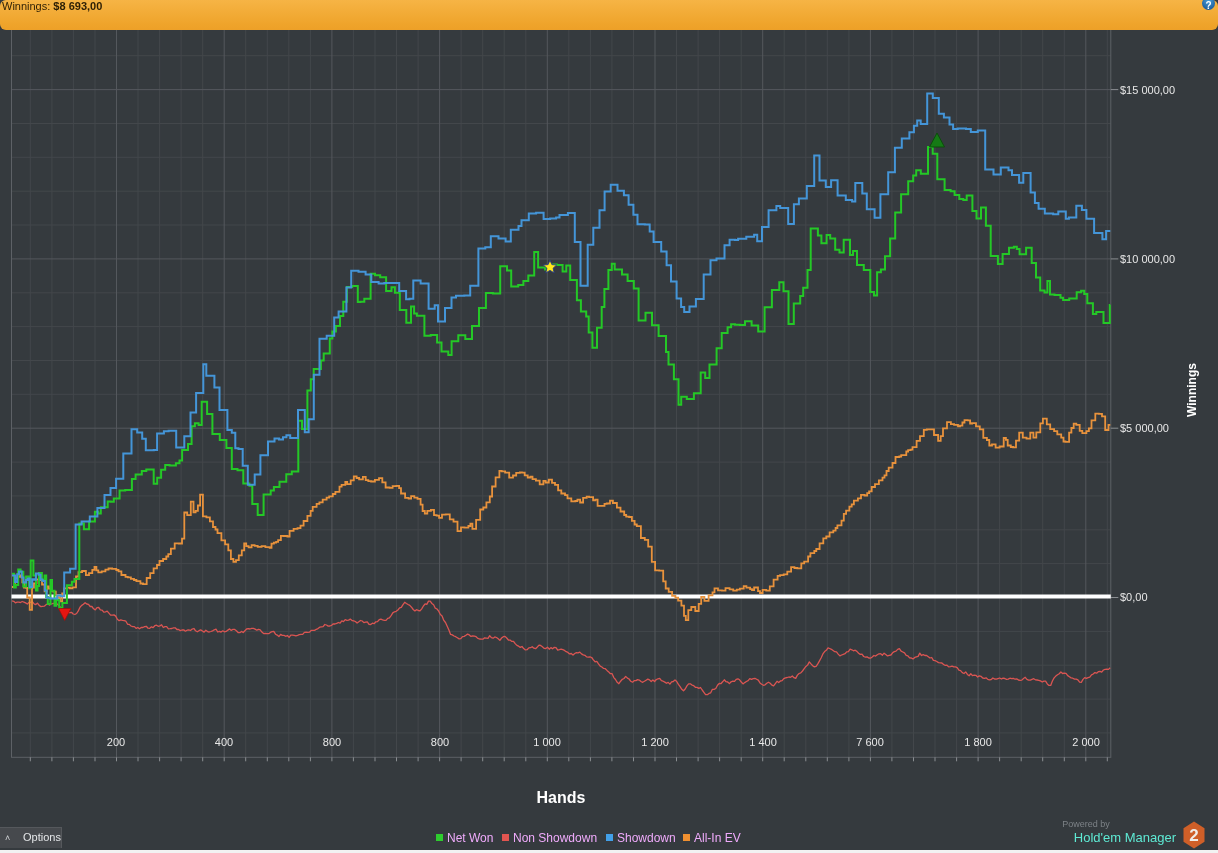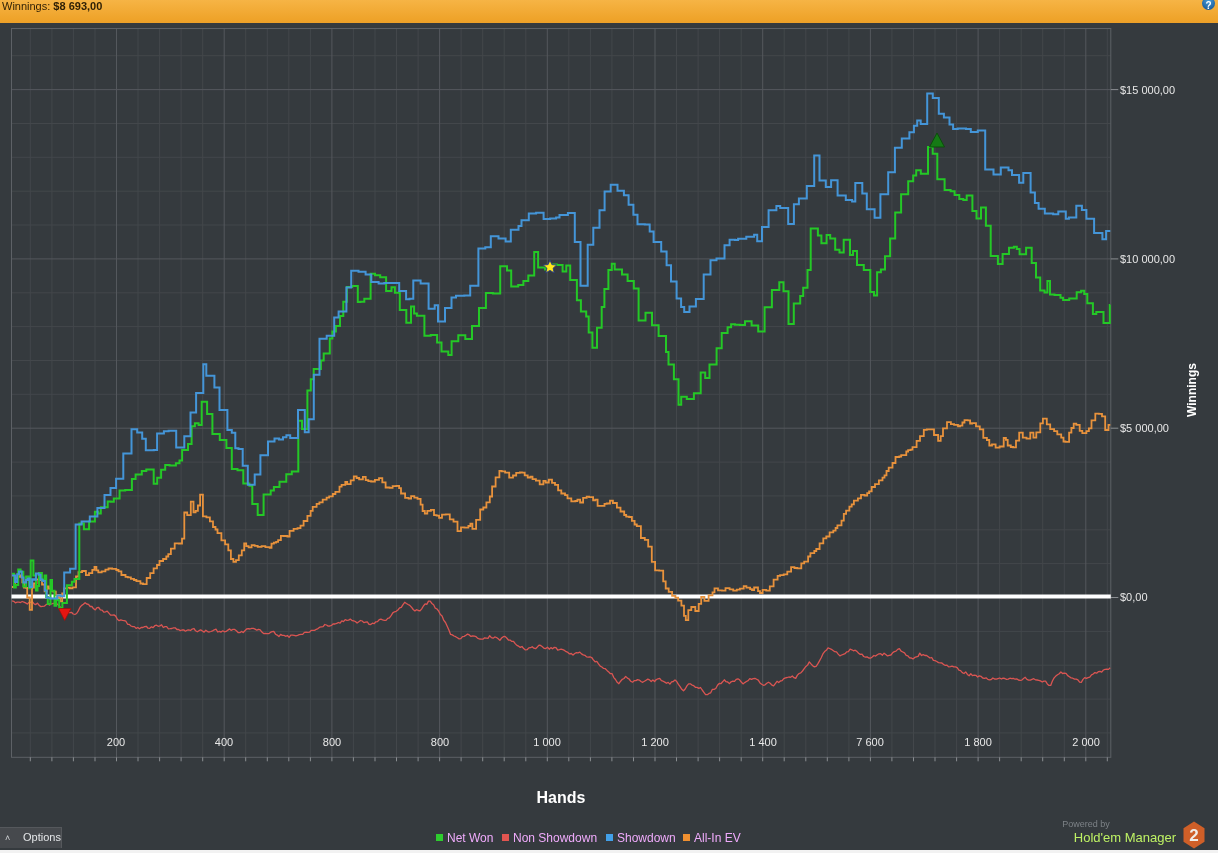--- a/index.html
+++ b/index.html
@@ -1,39 +1,39 @@
 <!DOCTYPE html>
 <html><head><meta charset="utf-8">
 <style>
 html,body{margin:0;padding:0;width:1218px;height:853px;overflow:hidden;
 background:#353a3e;font-family:"Liberation Sans",sans-serif;}
 .abs{position:absolute;}
-#topbar{position:absolute;left:0;top:0;width:1218px;height:23px;
-background:linear-gradient(#f6b445,#efa42b 80%,#eda028);}
+#topbar{position:absolute;left:0;top:0;width:1218px;height:30px;
+background:linear-gradient(#f6b445,#efa42b 80%,#eda028);border-radius:6px;}
 #topbar .t{position:absolute;left:2px;top:0px;font-size:11px;color:#2d1f05;}
 #help{position:absolute;left:1202px;top:-3px;width:13px;height:13px;border-radius:50%;
 background:radial-gradient(circle at 50% 30%,#4a9fd8,#1d5f9e 75%);
 color:#fff;font-weight:bold;font-size:10px;text-align:center;line-height:17px;}
 .ylab{position:absolute;left:1120px;font-size:11px;color:#e8e8e8;}
 .xlab{position:absolute;top:736px;font-size:11px;color:#e8e8e8;width:60px;text-align:center;}
 #hands{position:absolute;left:531px;top:789px;width:60px;text-align:center;
 font-size:16px;font-weight:bold;color:#fff;}
 #winn{position:absolute;left:1162px;top:383px;width:60px;font-size:12px;font-weight:bold;color:#fff;
 transform:rotate(-90deg);transform-origin:center;text-align:center;}
 #optbtn{position:absolute;left:0;top:827px;width:62px;height:21px;background:#46494d;
 border-top:1px solid #55585c;border-right:1px solid #55585c;box-sizing:border-box;}
 #optbtn .car{position:absolute;left:5px;top:5px;color:#cfd2d5;font-size:9px;}
 #optbtn .txt{position:absolute;left:23px;top:3px;color:#e4e6e8;font-size:11px;}
 #legend{position:absolute;left:0px;top:830px;width:1218px;height:16px;font-size:12px;color:#f0abfc;}
 .leg{position:absolute;top:1px;}
 .sq{position:absolute;top:4px;width:7px;height:7px;}
 #powby{position:absolute;left:996px;top:819px;width:180px;text-align:center;
 font-size:9px;color:#7d8287;}
 #hm{position:absolute;left:976px;top:830px;width:200px;text-align:right;
-font-size:13px;color:#bef264;}
+font-size:13px;color:#5eead4;}
 #hex{position:absolute;left:1182px;top:821px;}
 #strip{position:absolute;left:0;top:850px;width:1218px;height:3px;background:#f2f2f2;}
 </style></head>
 <body>
 <svg class="abs" style="left:0;top:0" width="1218" height="853" viewBox="0 0 1218 853">
 <path d="M30.3 28.5V757.3 M51.9 28.5V757.3 M73.4 28.5V757.3 M95.0 28.5V757.3 M138.0 28.5V757.3 M159.6 28.5V757.3 M181.1 28.5V757.3 M202.7 28.5V757.3 M245.7 28.5V757.3 M267.3 28.5V757.3 M288.8 28.5V757.3 M310.4 28.5V757.3 M353.4 28.5V757.3 M375.0 28.5V757.3 M396.5 28.5V757.3 M418.1 28.5V757.3 M461.1 28.5V757.3 M482.7 28.5V757.3 M504.2 28.5V757.3 M525.8 28.5V757.3 M568.8 28.5V757.3 M590.4 28.5V757.3 M611.9 28.5V757.3 M633.5 28.5V757.3 M676.5 28.5V757.3 M698.1 28.5V757.3 M719.6 28.5V757.3 M741.2 28.5V757.3 M784.2 28.5V757.3 M805.8 28.5V757.3 M827.3 28.5V757.3 M848.9 28.5V757.3 M891.9 28.5V757.3 M913.5 28.5V757.3 M935.0 28.5V757.3 M956.6 28.5V757.3 M999.6 28.5V757.3 M1021.2 28.5V757.3 M1042.7 28.5V757.3 M1064.3 28.5V757.3 M1107.3 28.5V757.3 M11.5 55.7H1110.8 M11.5 123.5H1110.8 M11.5 157.3H1110.8 M11.5 191.2H1110.8 M11.5 225.0H1110.8 M11.5 292.8H1110.8 M11.5 326.6H1110.8 M11.5 360.5H1110.8 M11.5 394.3H1110.8 M11.5 462.1H1110.8 M11.5 495.9H1110.8 M11.5 529.8H1110.8 M11.5 563.6H1110.8 M11.5 631.4H1110.8 M11.5 665.2H1110.8 M11.5 699.1H1110.8 M11.5 732.9H1110.8" stroke="#43474b" stroke-width="1" fill="none"></path>
 <path d="M116.5 28.5V757.3 M224.2 28.5V757.3 M331.9 28.5V757.3 M439.6 28.5V757.3 M547.3 28.5V757.3 M655.0 28.5V757.3 M762.7 28.5V757.3 M870.4 28.5V757.3 M978.1 28.5V757.3 M1085.8 28.5V757.3 M11.5 89.6H1110.8 M11.5 258.9H1110.8 M11.5 428.2H1110.8 M11.5 597.5H1110.8" stroke="#54585d" stroke-width="1" fill="none"></path>
 <rect x="11.5" y="28.5" width="1099.3" height="728.8" fill="none" stroke="#5d6166" stroke-width="1"></rect>
 <path d="M30.3 757.3V761.3 M51.9 757.3V761.3 M73.4 757.3V761.3 M95.0 757.3V761.3 M116.5 757.3V761.3 M138.0 757.3V761.3 M159.6 757.3V761.3 M181.1 757.3V761.3 M202.7 757.3V761.3 M224.2 757.3V761.3 M245.7 757.3V761.3 M267.3 757.3V761.3 M288.8 757.3V761.3 M310.4 757.3V761.3 M331.9 757.3V761.3 M353.4 757.3V761.3 M375.0 757.3V761.3 M396.5 757.3V761.3 M418.1 757.3V761.3 M439.6 757.3V761.3 M461.1 757.3V761.3 M482.7 757.3V761.3 M504.2 757.3V761.3 M525.8 757.3V761.3 M547.3 757.3V761.3 M568.8 757.3V761.3 M590.4 757.3V761.3 M611.9 757.3V761.3 M633.5 757.3V761.3 M655.0 757.3V761.3 M676.5 757.3V761.3 M698.1 757.3V761.3 M719.6 757.3V761.3 M741.2 757.3V761.3 M762.7 757.3V761.3 M784.2 757.3V761.3 M805.8 757.3V761.3 M827.3 757.3V761.3 M848.9 757.3V761.3 M870.4 757.3V761.3 M891.9 757.3V761.3 M913.5 757.3V761.3 M935.0 757.3V761.3 M956.6 757.3V761.3 M978.1 757.3V761.3 M999.6 757.3V761.3 M1021.2 757.3V761.3 M1042.7 757.3V761.3 M1064.3 757.3V761.3 M1085.8 757.3V761.3 M1107.3 757.3V761.3 M1110.8 89.6H1118.3 M1110.8 258.9H1118.3 M1110.8 428.2H1118.3 M1110.8 597.5H1118.3" stroke="#8a8e92" stroke-width="1" fill="none"></path>
 <path d="M11.5 596.5H1110.8" stroke="#ffffff" stroke-width="4" fill="none"></path>

